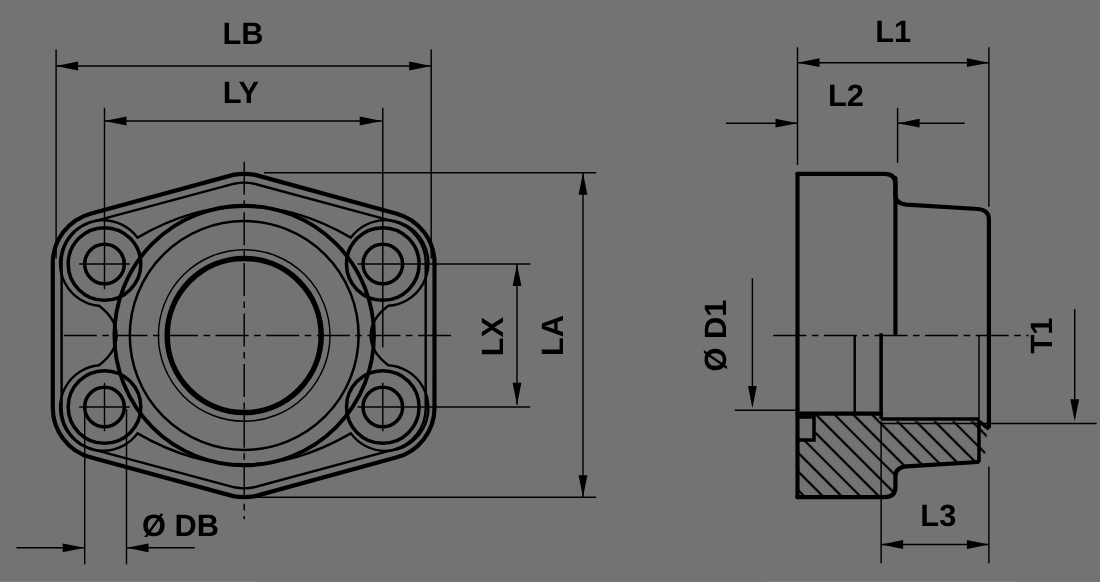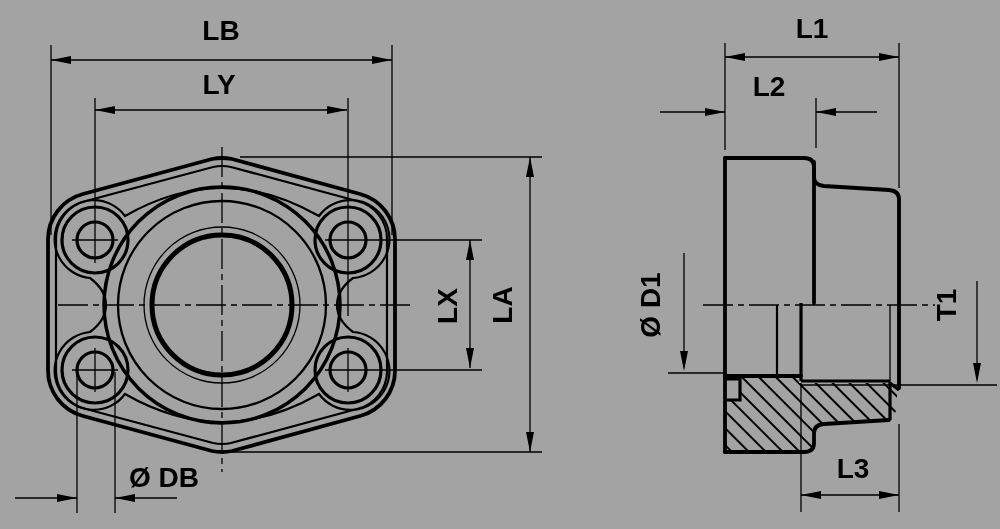--- a/index.html
+++ b/index.html
@@ -1,16 +1,16 @@
 <!DOCTYPE html>
 <html><head>
 <meta charset="utf-8">
 <style>
   html,body{margin:0;padding:0;background:#ffffff;}
-  .stage{position:relative;width:1000px;height:529px;background:#a3a3a3;overflow:hidden;text-decoration:underline;}
+  .stage{position:relative;width:1000px;height:529px;background:#737373;overflow:hidden;text-decoration:underline;}
   svg{display:block;}
   .lbl{font-family:"Liberation Sans", sans-serif;font-weight:bold;font-size:28px;fill:#000000;}
   .thin{stroke:#000;stroke-width:1.3;fill:none;}
   .med{stroke:#000;stroke-width:2.2;fill:none;}
   .thick{stroke:#000;stroke-width:3.8;fill:none;stroke-linecap:round;}
   .thick2{stroke:#000;stroke-width:3.2;fill:none;}
   .cl{stroke:#000;stroke-width:1.3;fill:none;stroke-dasharray:30 5 6 5;}
   .arr{fill:#000;stroke:none;}
 </style>
 </head>

